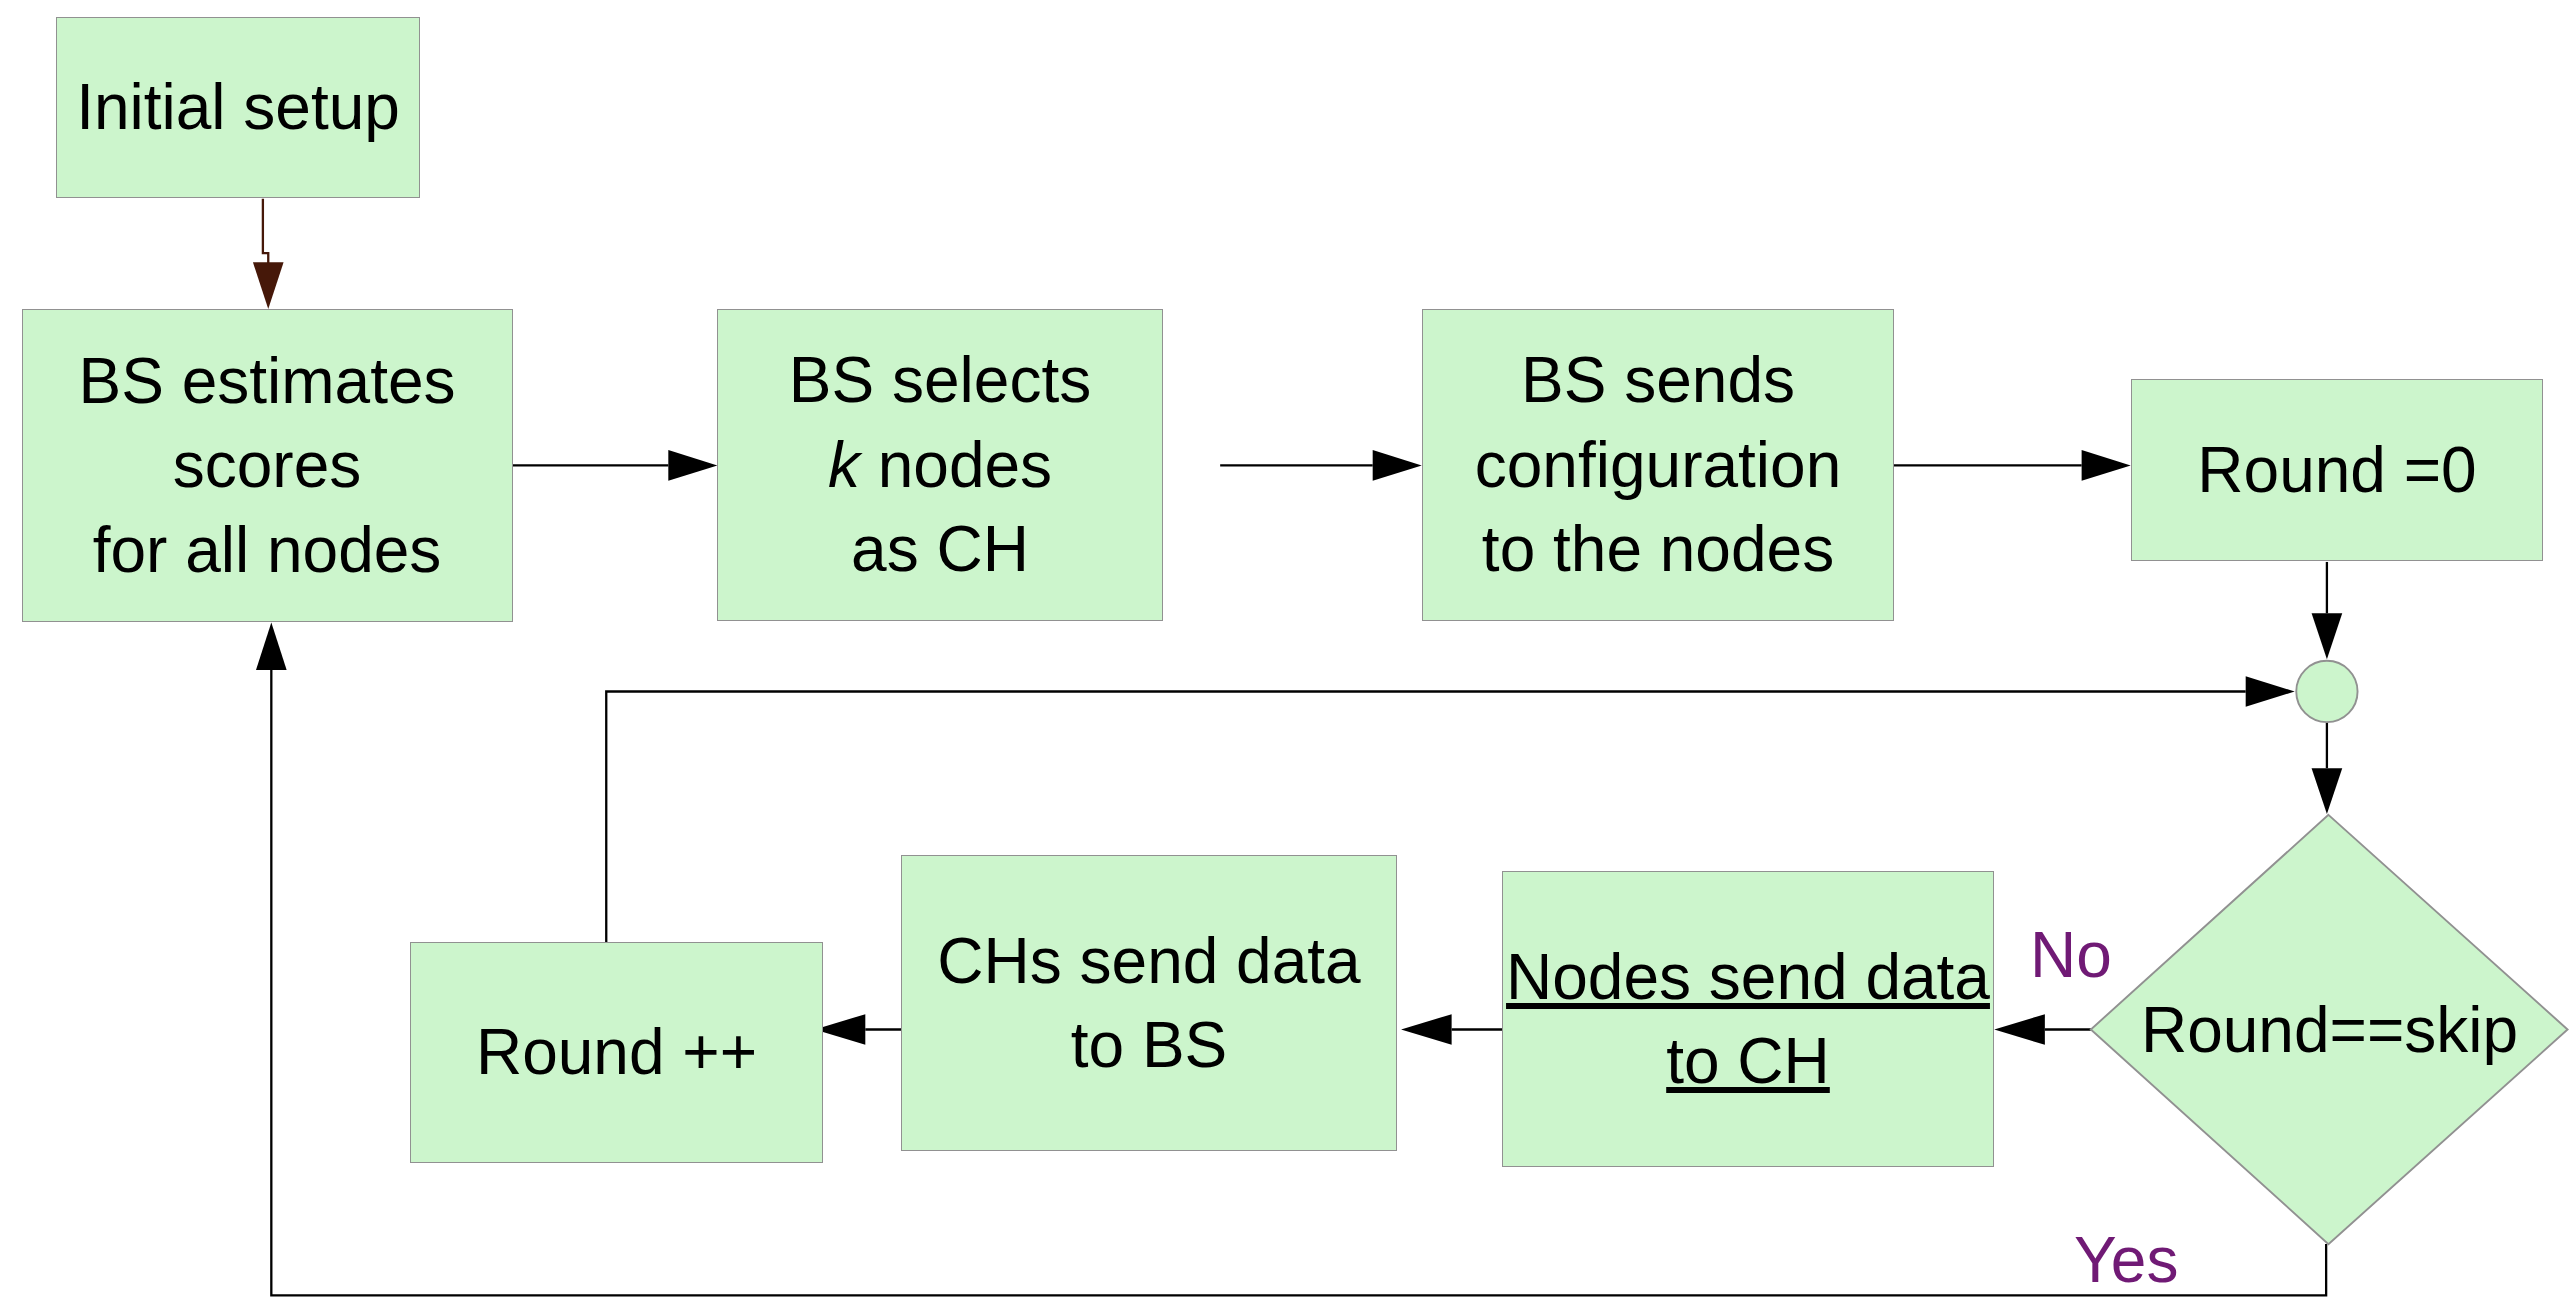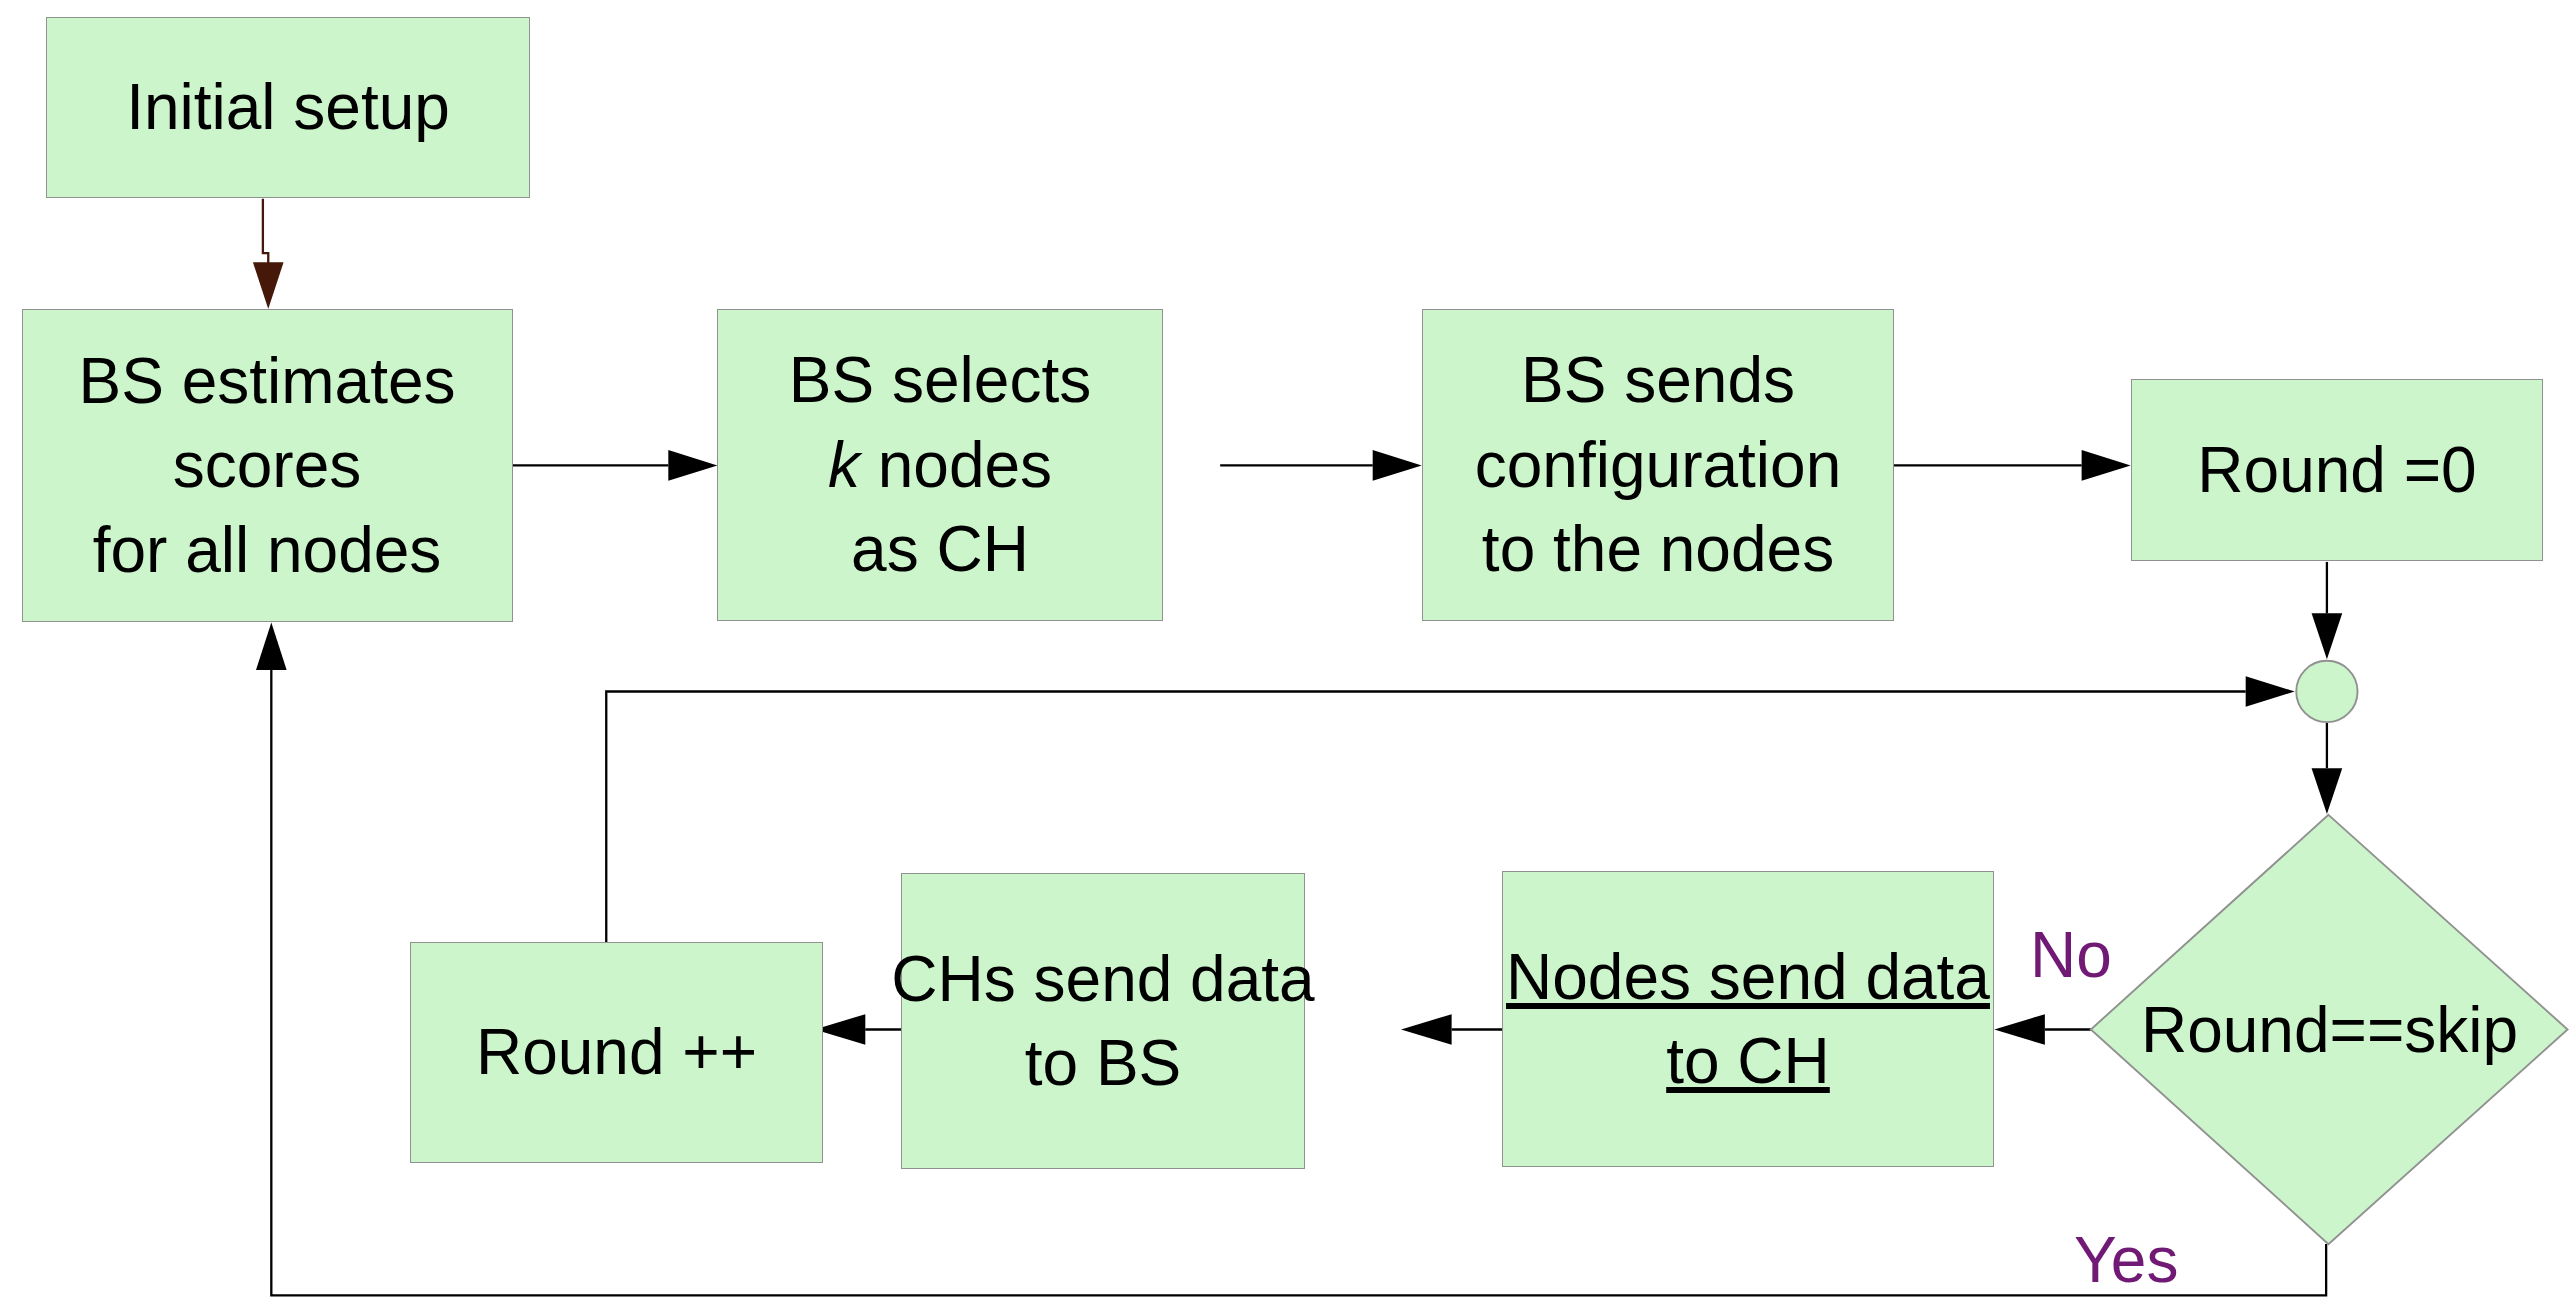--- a/index.html
+++ b/index.html
@@ -80,21 +80,21 @@
     <polygon class="arrowhead" points="1129,1323 1129,1363 1063,1343"></polygon>
 
     <path class="connector" d="M3035 1623 V1690 H354 V874"></path>
     <polygon class="arrowhead" points="334,874 374,874 354,812"></polygon>
 
     <circle class="shape" cx="3036" cy="902" r="40"></circle>
 
     <polygon class="shape" points="3038,1063 3350,1343 3038,1623 2728,1343"></polygon>
   </svg>
 
-  <div class="node" style="left:46px;top:17px;width:484px;height:181px;">
+  <div class="node" style="left:56px;top:17px;width:364px;height:181px;">
     <div>Initial setup</div>
   </div>
 
   <div class="node" style="left:21.5px;top:309px;width:491px;height:313px;">
     <div>BS estimates</div>
     <div>scores</div>
     <div>for all nodes</div>
   </div>
 
   <div class="node" style="left:717px;top:309px;width:446px;height:312px;">
@@ -110,21 +110,21 @@
   </div>
 
   <div class="node" style="left:2131px;top:379px;width:412px;height:182px;">
     <div>Round =0</div>
   </div>
 
   <div class="node" style="left:402px;top:942px;width:413px;height:221px;margin-left:8px;">
     <div>Round ++</div>
   </div>
 
-  <div class="node" style="left:901px;top:873px;width:404px;height:296px;">
+  <div class="node" style="left:901px;top:855px;width:496px;height:296px;">
     <div>CHs send data</div>
     <div>to BS</div>
   </div>
 
   <div class="node" style="left:1502px;top:871px;width:492px;height:296px;text-decoration:underline;">
     <div>Nodes send data</div>
     <div>to CH</div>
   </div>
 
   <div class="diamond-label" style="left:2091px;top:953px;width:477px;height:153px;">Round==skip</div>

